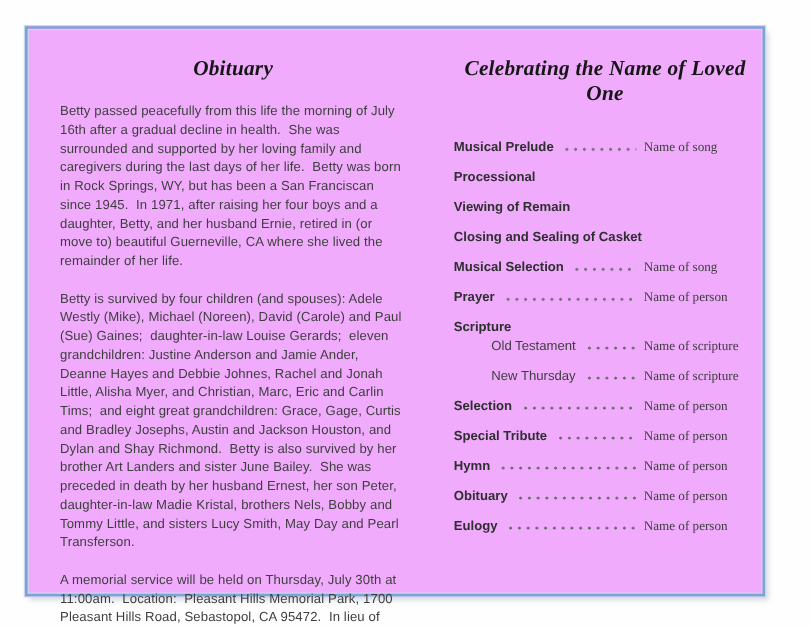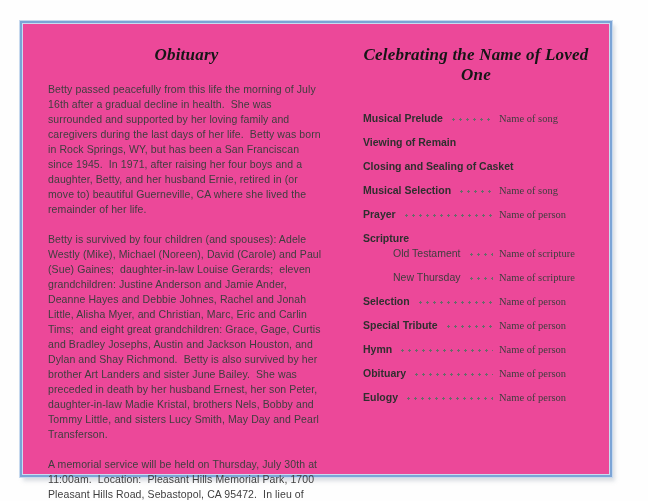--- a/index.html
+++ b/index.html
@@ -2,27 +2,27 @@
 <html><head>
 <meta charset="utf-8">
 <style>
   html,body{margin:0;padding:0;background:#ffffff;}
   .canvas{
     position:relative;width:648px;height:501px;background:#fefefe;overflow:hidden;
     font-family:"Liberation Sans", sans-serif;color:#3e3e3e;
   }
   .spread{
     position:absolute;left:20px;top:21px;width:592px;height:456px;box-sizing:border-box;
-    border:2px solid #7ba4d6;background:#ec4899;
+    border:2px solid #7ba4d6;background:#f0abfc;
     box-shadow:0 0 0 1px #c7d9ee, inset 0 0 0 1px #c9dcf0, 3px 4px 4px rgba(150,160,175,0.35);
     display:flex;
   }
   .page{box-sizing:border-box;}
   .page.left{width:316px;padding:22px 13px 0 26px;}
-  .page.right{flex:1;padding:22px 21px 0 25px;}
+  .page.right{flex:1;padding:22px 5px 0 25px;}
   .page-title{
     margin:0;text-align:center;
     font-family:"Liberation Serif", serif;font-style:italic;font-weight:bold;
     font-size:17px;color:#161616;letter-spacing:0.2px;
   }
   .page.left .page-title{margin-bottom:17px;}
   .page.right .page-title{margin-bottom:27px;}
   .para{
     margin:0 0 15px 0;font-size:10.5px;line-height:15px;letter-spacing:0.1px;
     white-space:pre-wrap;color:#3e3e3e;
@@ -53,20 +53,23 @@
           <p class="para">A memorial service will be held on Thursday, July 30th at 11:00am.  Location:  Pleasant Hills Memorial Park, 1700 Pleasant Hills Road, Sebastopol, CA 95472.  In lieu of flowers, donations may be made to (NAME and ADDRESS).</p>
         </div>
     </div>
     <div class="page right">
       <h1 class="page-title">Celebrating the Name of Loved One</h1>
       <div id="program-list">
           <div class="row">
             <span class="label">Musical Prelude</span>
             <span class="leader"></span>
             <span class="value">Name of song</span>
+          </div>
+          <div class="row">
+            <span class="label">Processional</span>
           </div>
           <div class="row">
             <span class="label">Viewing of Remain</span>
           </div>
           <div class="row">
             <span class="label">Closing and Sealing of Casket</span>
           </div>
           <div class="row">
             <span class="label">Musical Selection</span>
             <span class="leader"></span>

